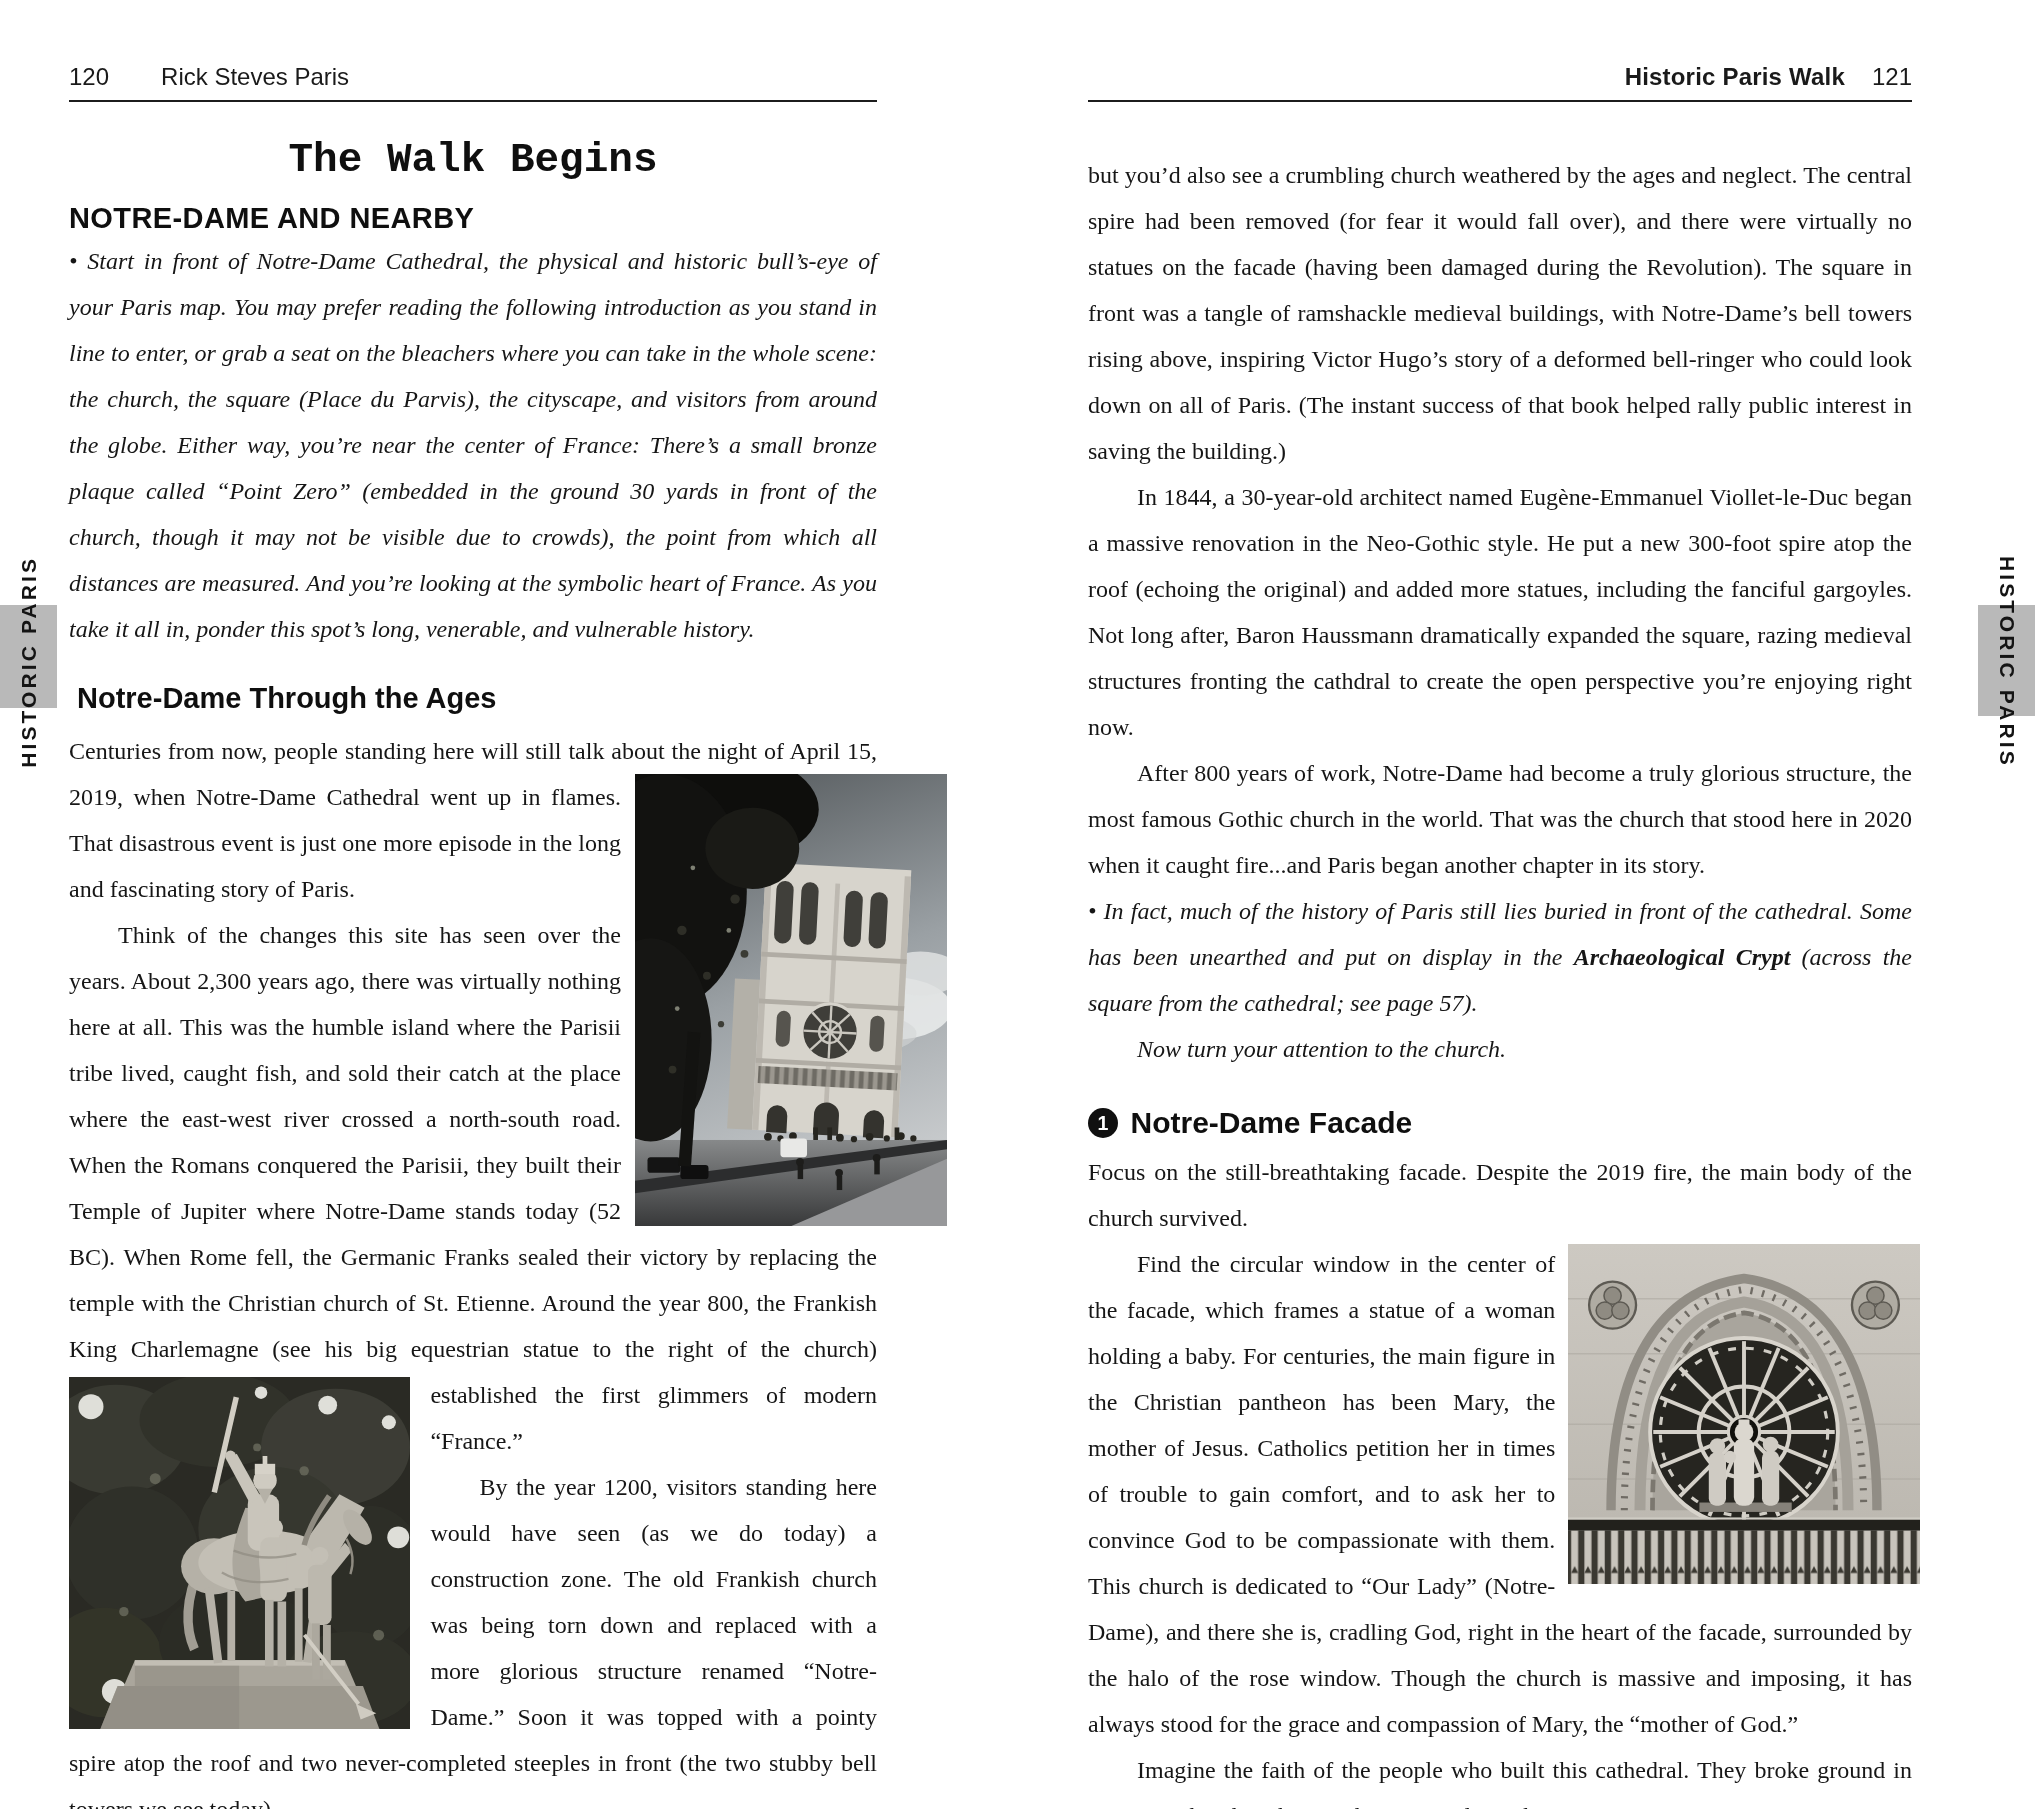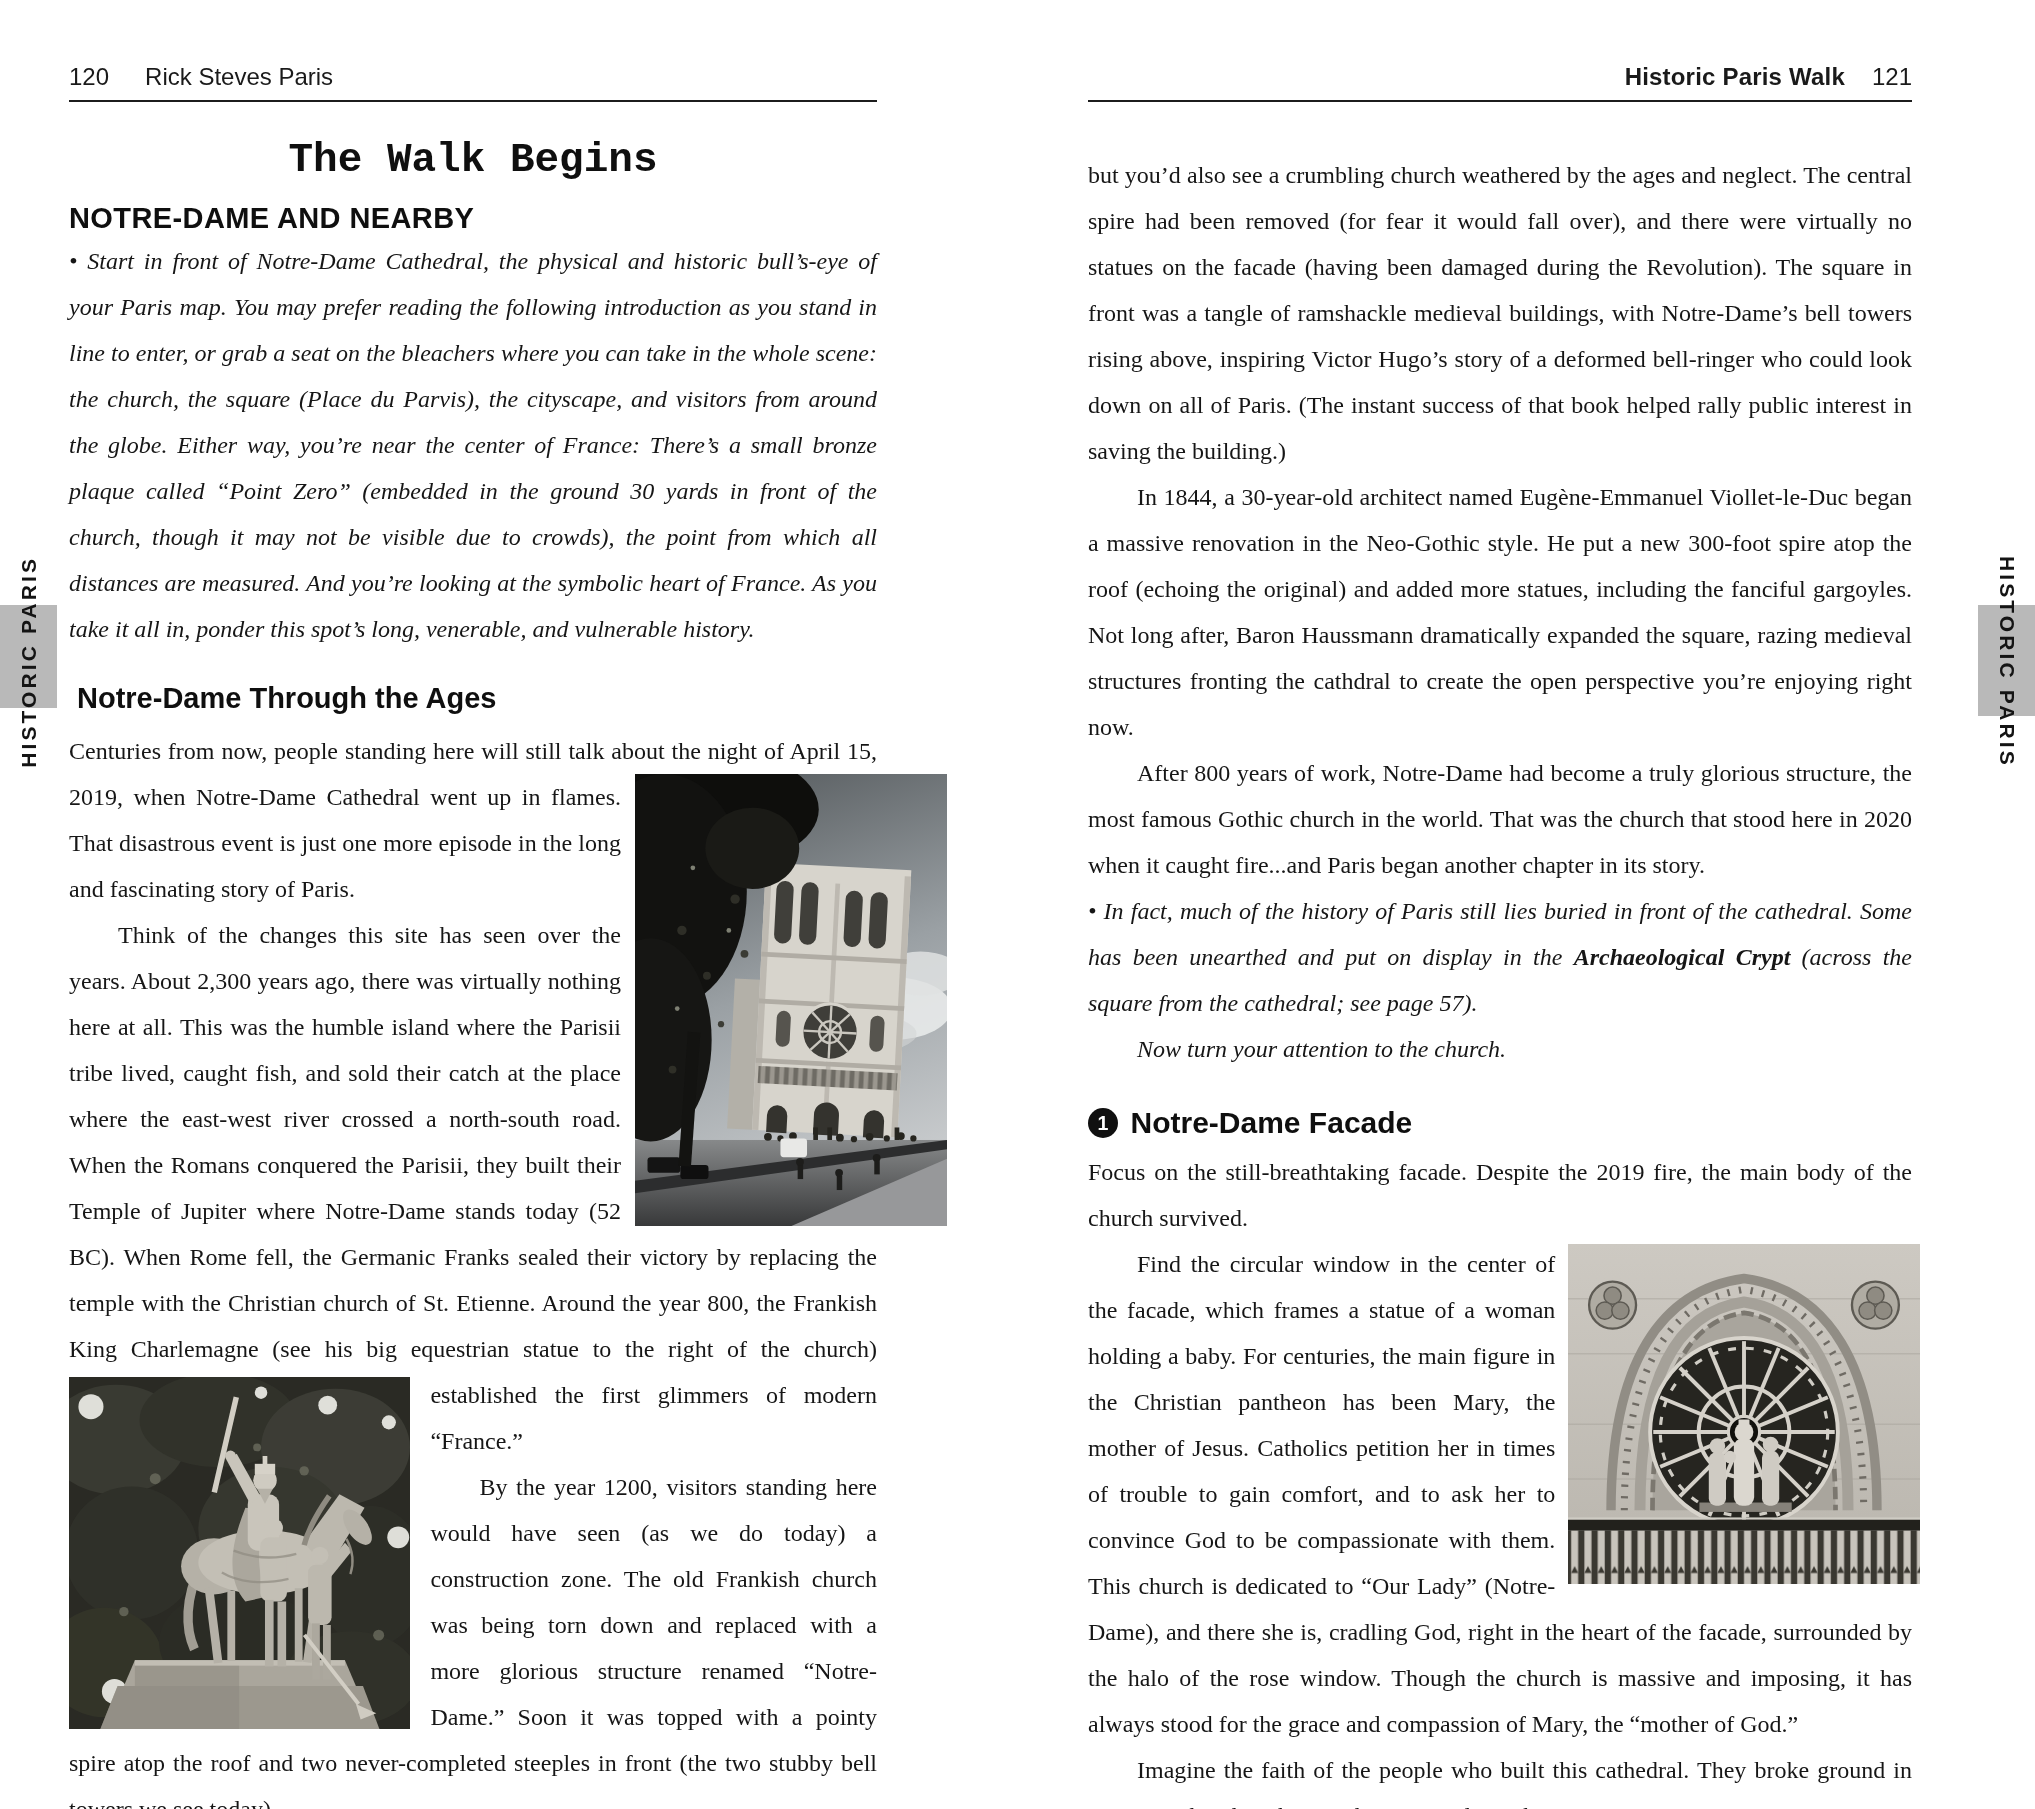--- a/index.html
+++ b/index.html
@@ -13,21 +13,21 @@
   .vtab-l{left:0;}
   .vtab-r{left:1978px;}
   .vtab span{font-family:"Liberation Sans",sans-serif;font-weight:bold;font-size:21px;letter-spacing:3.1px;color:#141414;white-space:nowrap;writing-mode:vertical-rl;}
   .vtab-l span{transform:rotate(180deg);}
 
   
   .col{position:absolute;top:63px;}
   .col-left{left:69px;width:808px;}
   .col-right{left:1088px;width:824px;}
 
-  .pagehead{display:flex;align-items:baseline;gap:36px;font-family:"Liberation Sans",sans-serif;font-size:24px;line-height:28px;color:#1a1a1a;}
+  .pagehead{display:flex;align-items:baseline;gap:52px;font-family:"Liberation Sans",sans-serif;font-size:24px;line-height:28px;color:#1a1a1a;}
   .pagehead-right{justify-content:flex-end;gap:27px;}
   .pagehead .bold{font-weight:bold;letter-spacing:0.2px;}
   .rule{height:2.3px;background:#1c1c1c;margin-top:8.6px;}
 
   .walktitle{margin:36px 0 0;font-family:Liberation Mono, monospace;font-weight:bold;font-size:41px;line-height:44px;text-align:center;color:#0f0f0f;}
   .kicker{margin:20.4px 0 0;font-family:"Liberation Sans",sans-serif;font-weight:bold;font-size:29px;line-height:33px;letter-spacing:0.4px;color:#0f0f0f;}
   .subhead{margin:28px 8px 0;font-family:"Liberation Sans",sans-serif;font-weight:bold;font-size:29px;line-height:36px;color:#0f0f0f;}
 
   .serif{font-family:"Liberation Serif",serif;font-size:24px;line-height:46px;text-align:justify;}
   .intro{margin:3px 0 0;font-style:italic;}

